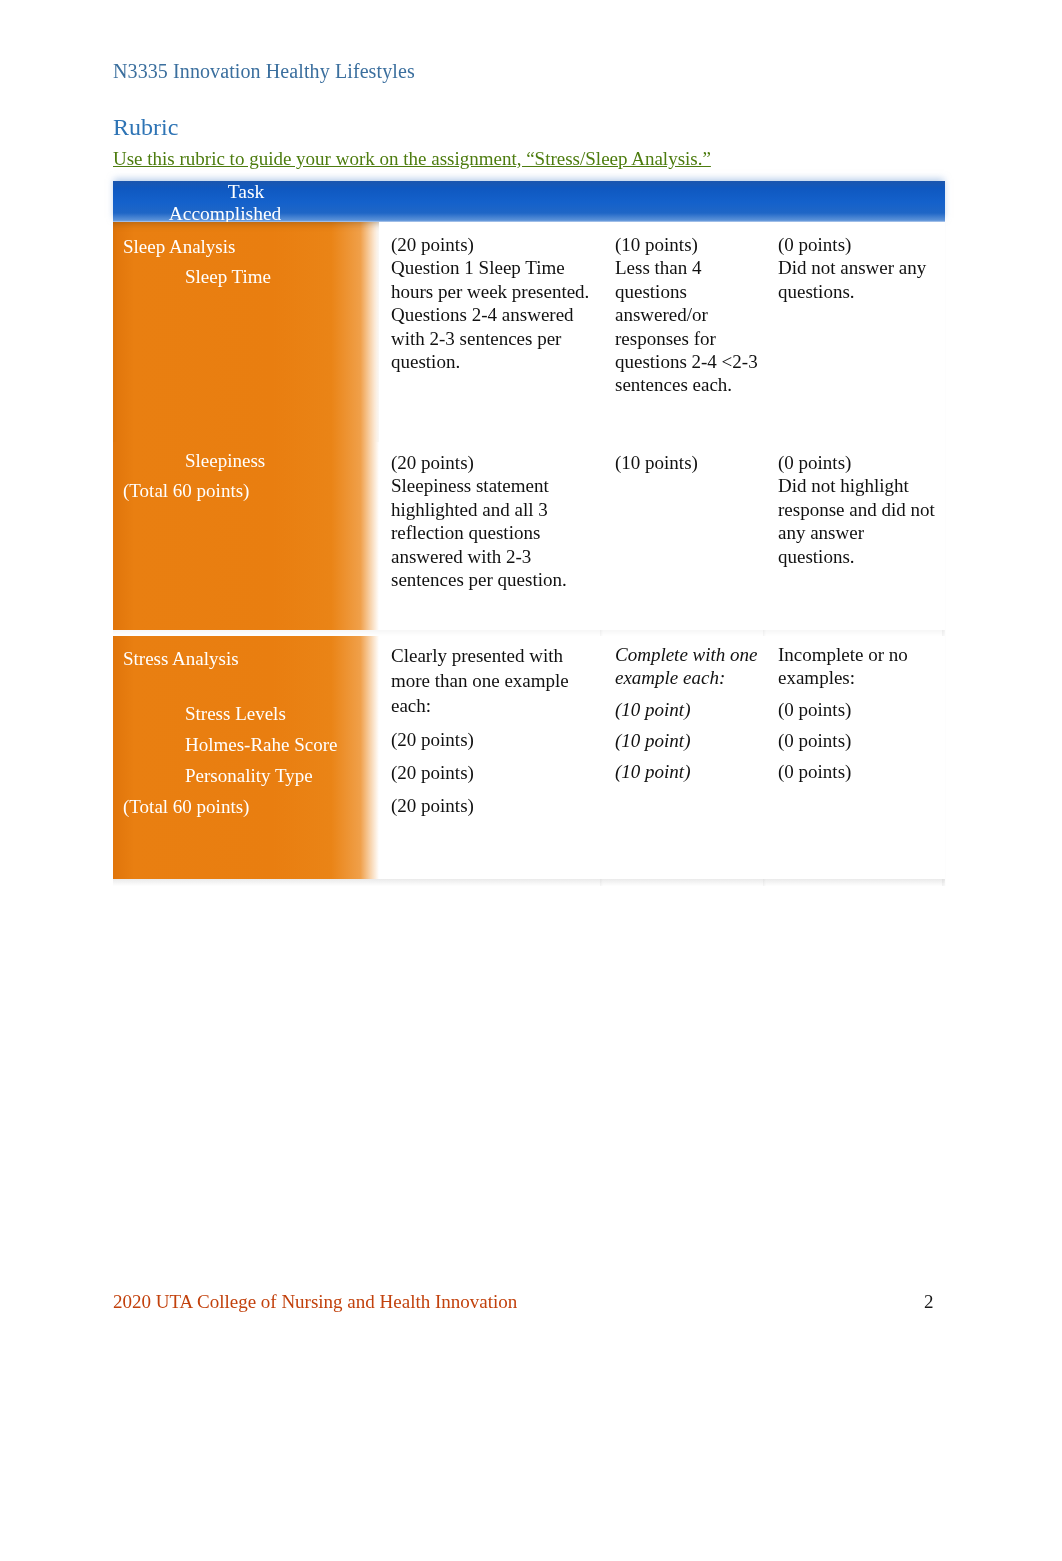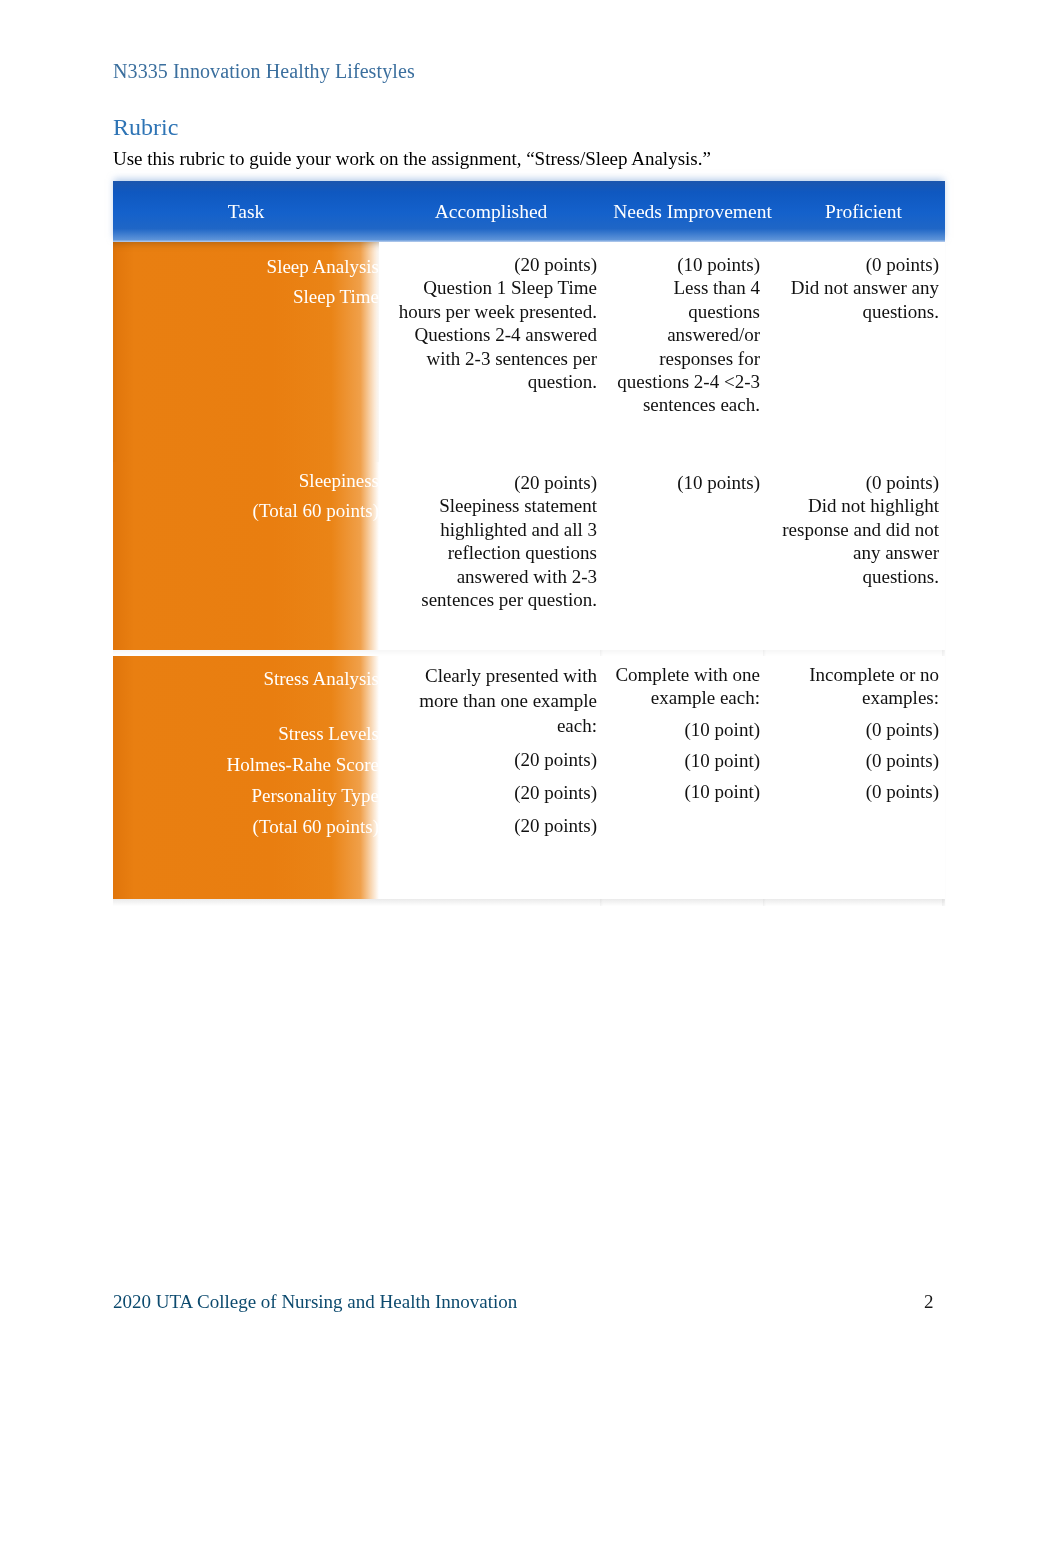--- a/index.html
+++ b/index.html
@@ -42,44 +42,46 @@
     color: #2e74b5;
     white-space: nowrap;
   }
 
   
   .intro-text {
     position: absolute;
     left: 113px;
     top: 148px;
     font-size: 19px;
-    color: #000000;
-    white-space: nowrap;
+    color: #4d7c0f;
+    white-space: nowrap;
+    text-decoration: underline;
   }
 
   
   .rubric-table {
     position: absolute;
     left: 113px;
     top: 181px;
     width: 832px;
     filter: blur(0.35px);
   }
 
   .table-head {
     display: flex;
-    height: 61px;
+    height: 41px;
     background: linear-gradient(to bottom,
                 #1c56ad 0%,
                 #0f58c0 18%,
                 #1461cb 52%,
                 #1f66c6 78%,
                 #5d93d8 96%,
                 #b9cfee 100%);
     box-shadow: 0 -3px 7px -1px rgba(120,160,215,0.55);
+    flex-direction: column;
   }
   .table-head .th {
     color: #ffffff;
     font-size: 19.5px;
     display: flex;
     align-items: center;
     justify-content: center;
     text-align: center;
     box-sizing: border-box;
   }
@@ -89,21 +91,20 @@
   .c-acc   { width: 224px; }
   .c-pro   { width: 163px; }
   .c-needs { width: 179px; }
 
   .table-body { position: relative; }
 
   .trow {
     display: flex;
     position: relative;
     background: #a21caf;
-    text-align: right;
   }
 
   .cell {
     box-sizing: border-box;
     font-size: 19px;
     line-height: 23.4px;
     color: #111111;
   }
 
   
@@ -157,21 +158,21 @@
 
   .task-line { white-space: nowrap; }
   .task-indent { padding-left: 62px; }
 
   
   .footer-text {
     position: absolute;
     left: 113px;
     top: 1291px;
     font-size: 19px;
-    color: #0c4a6e;
+    color: #c2410c;
     white-space: nowrap;
   }
   .footer-page {
     position: absolute;
     left: 924px;
     top: 1291px;
     font-size: 19px;
     color: #1a1a1a;
   }
 </style>
@@ -249,21 +250,21 @@
           <div class="task-line">(Total 60 points)</div>
         </div>
 
         <div class="cell c-acc body-cell" style="padding-top:7px; line-height:25px;">
           <div>Clearly presented with more than one example each:</div>
           <div class="pts-line" style="padding-top:9px;">(20 points)</div>
           <div class="pts-line" style="padding-top:8px;">(20 points)</div>
           <div class="pts-line" style="padding-top:8px;">(20 points)</div>
         </div>
 
-        <div class="cell c-pro body-cell" style="padding-top:7px; line-height:23px;">
+        <div class="cell c-pro body-cell" style="padding-top:7px; line-height:23px;font-style:italic;">
           <div>Complete with one example each:</div>
           <div class="pts-line" style="padding-top:9px;">(10 point)</div>
           <div class="pts-line" style="padding-top:8px;">(10 point)</div>
           <div class="pts-line" style="padding-top:8px;">(10 point)</div>
         </div>
 
         <div class="cell c-needs body-cell" style="padding-top:7px; line-height:23px;">
           <div>Incomplete or no examples:</div>
           <div class="pts-line" style="padding-top:9px;">(0 points)</div>
           <div class="pts-line" style="padding-top:8px;">(0 points)</div>

